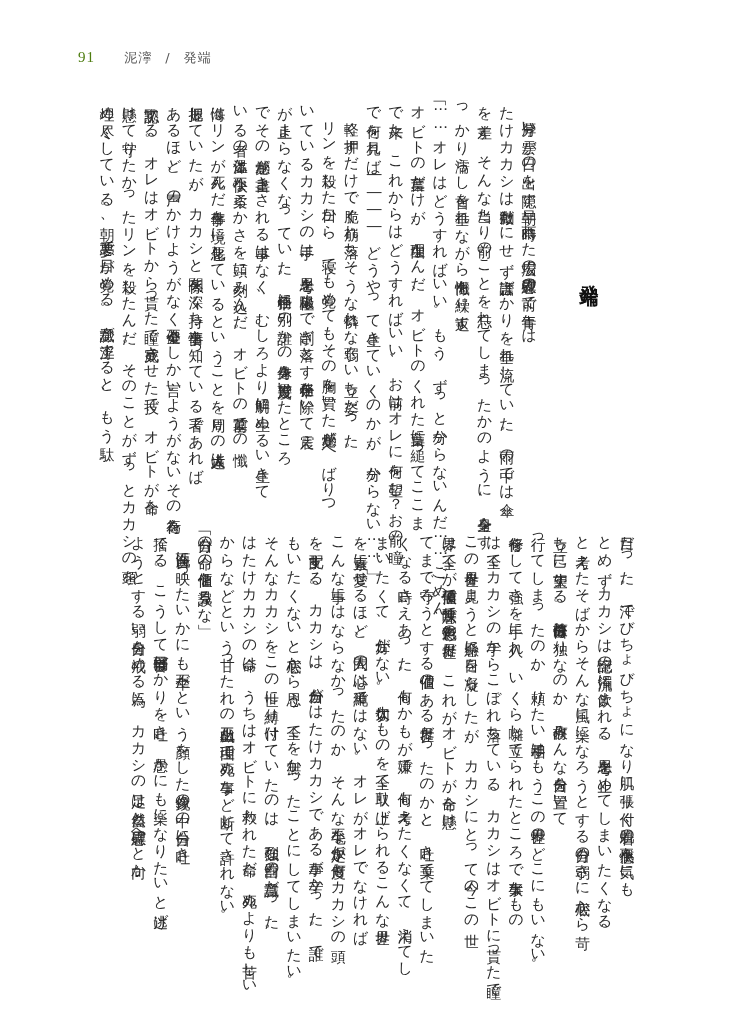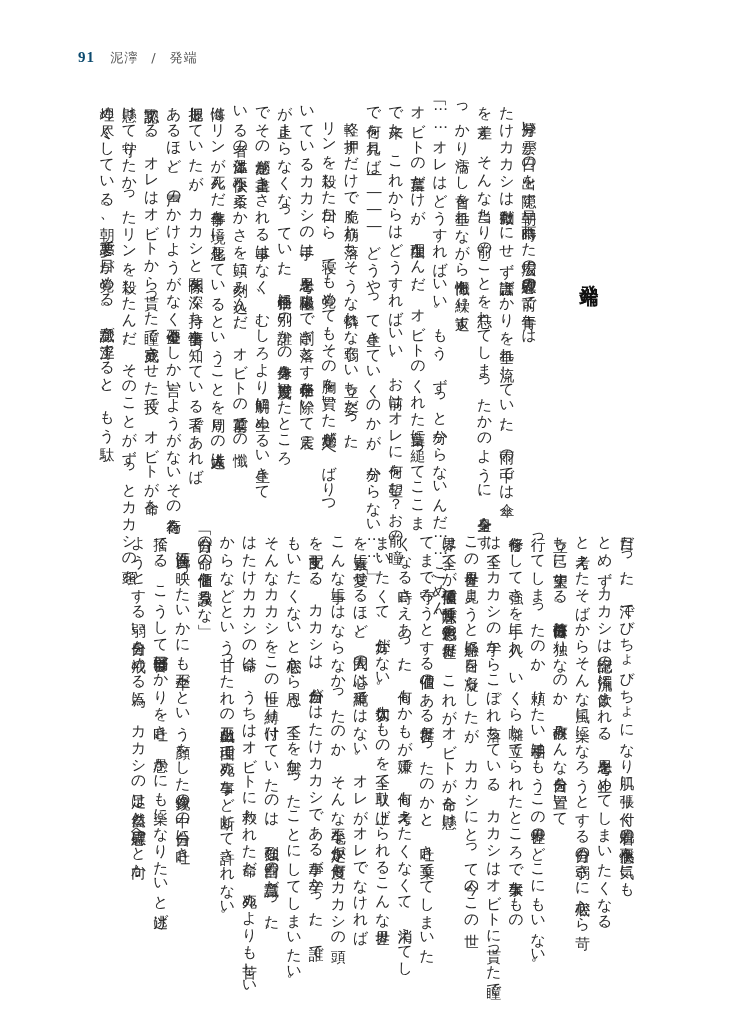--- a/index.html
+++ b/index.html
@@ -7,22 +7,22 @@
     width: 730px; height: 1024px; background: #ffffff; position: relative; overflow: hidden;
     color: #2a2a2a;
     font-family: "DejaVu Serif", "Liberation Serif", serif;
   }
   .running-head {
     position: absolute; left: 78px; top: 49px;
     font-size: 13px; color: #555; letter-spacing: 1px;
     font-family: "DejaVu Sans", "Liberation Sans", sans-serif;
   }
   .running-head .folio {
-    color: #0c4a6e; font-family: "Liberation Serif", "DejaVu Serif", serif;
-    font-size: 15px; font-weight: bold; margin-right: 10px;
+    color: #4d7c0f; font-family: "Liberation Serif", "DejaVu Serif", serif;
+    font-size: 15px; font-weight: normal; margin-right: 24px;
   }
   .running-head .sep { margin: 0 8px; }
   .chapter-title {
     position: absolute; left: 577px; top: 270px;
     writing-mode: vertical-rl; font-size: 19px; font-weight: bold; color: #111;
     font-family: "DejaVu Sans", "Liberation Sans", sans-serif; letter-spacing: 1px;
   }
   .text-block {
     position: absolute; writing-mode: vertical-rl; text-orientation: upright;
     font-size: 14.8px; line-height: 22.2px; letter-spacing: 0.3px;

